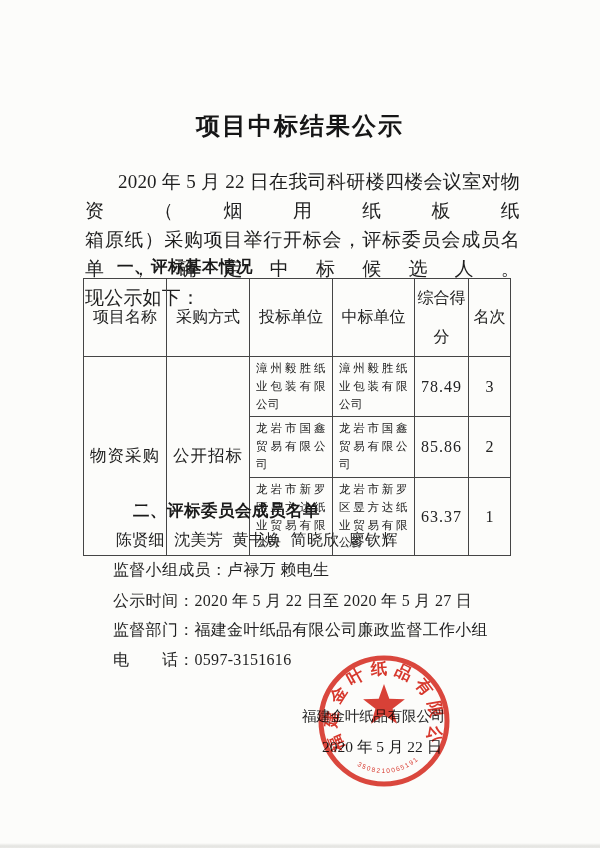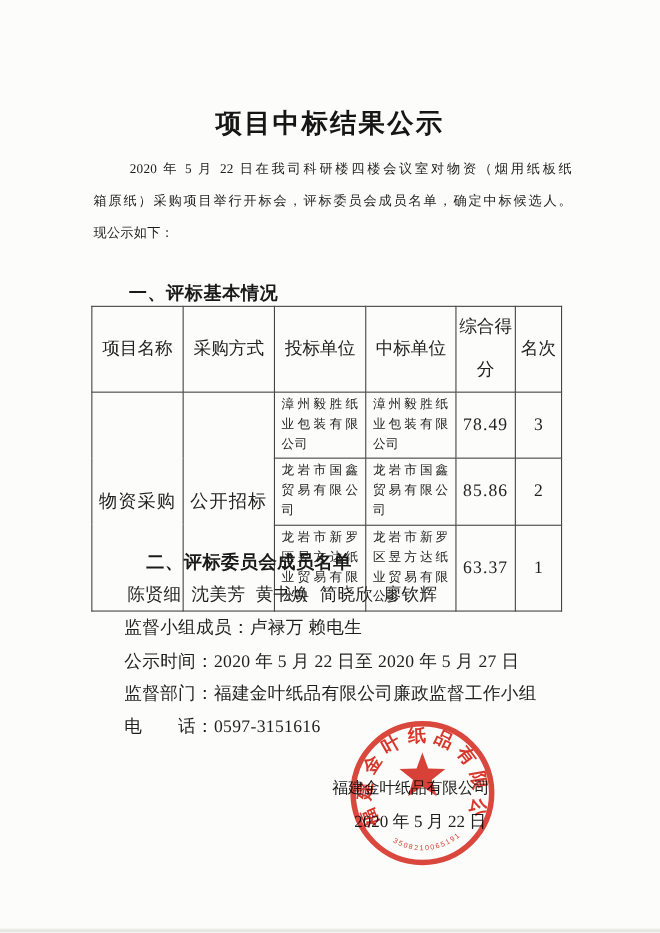--- a/index.html
+++ b/index.html
@@ -10,28 +10,28 @@
     overflow:hidden;
     font-family:"Liberation Serif","DejaVu Serif",serif;
     color:#1e1e1e;
   }
   
   .scan-edge-bottom{
     position:absolute;left:0;bottom:0;width:100%;height:5px;
     background:linear-gradient(to bottom,rgba(0,0,0,0) 0%,rgba(120,120,110,.18) 60%,rgba(200,200,195,.35) 100%);
   }
   .doc-title{
-    position:absolute;top:96px;left:0;width:100%;
+    position:absolute;top:110px;left:0;width:100%;
     text-align:center;
     font-family:"Liberation Sans","DejaVu Sans",sans-serif;
     font-weight:700;font-size:24px;letter-spacing:2px;color:#161616;
   }
   .intro{
-    position:absolute;top:139px;left:85px;width:435px;
-    font-size:12px;line-height:29px;letter-spacing:.2px;
+    position:absolute;top:167px;left:85px;width:435px;
+    font-size:19px;line-height:29px;letter-spacing:.2px;
   }
   .intro .ln{text-align:justify;text-align-last:justify;}
   .intro .ln.first{text-indent:33px;}
   .intro .ln.last{text-align:center;text-align-last:left;}
   .sec-heading{
     position:absolute;left:117px;
     font-family:"Liberation Sans","DejaVu Sans",sans-serif;
     font-weight:700;font-size:16.5px;color:#1a1a1a;letter-spacing:.5px;
   }
   #sec1{top:256px;}

